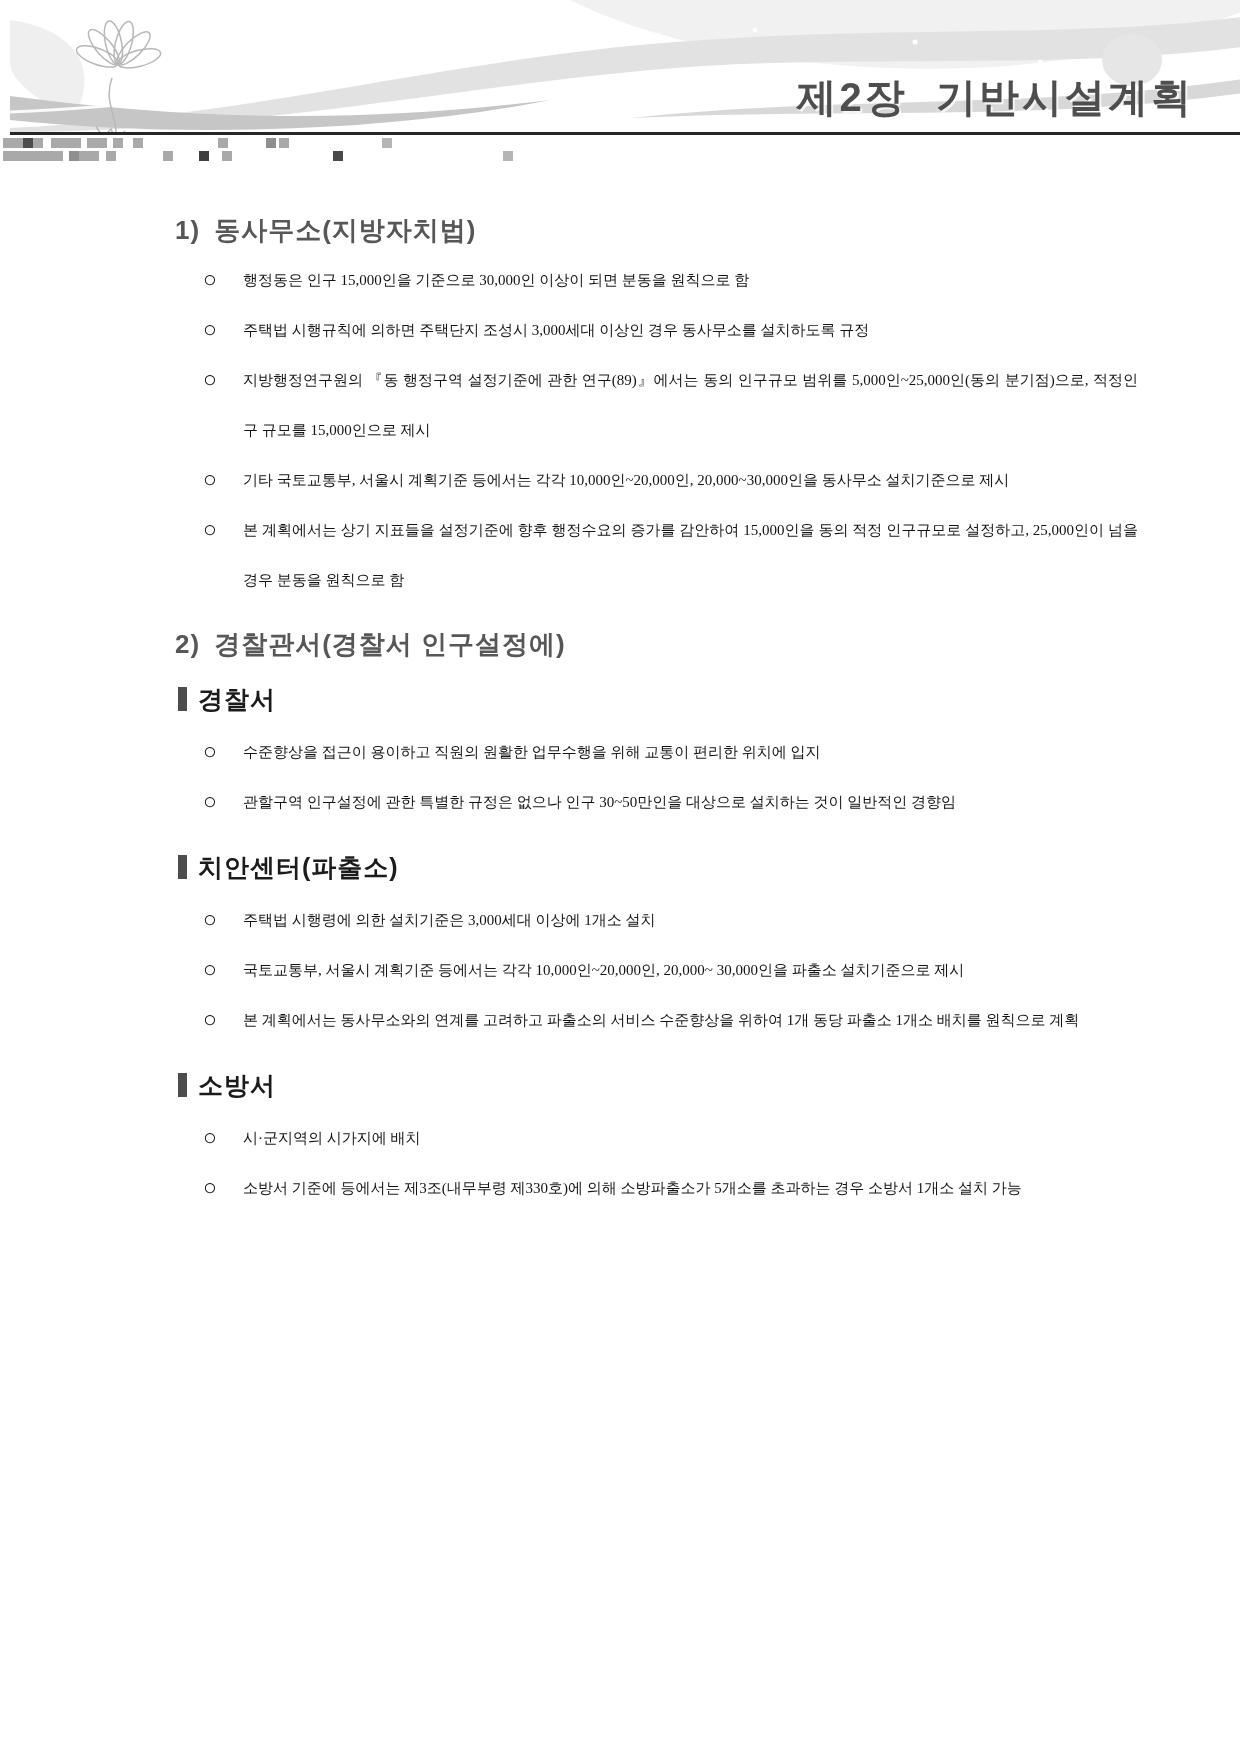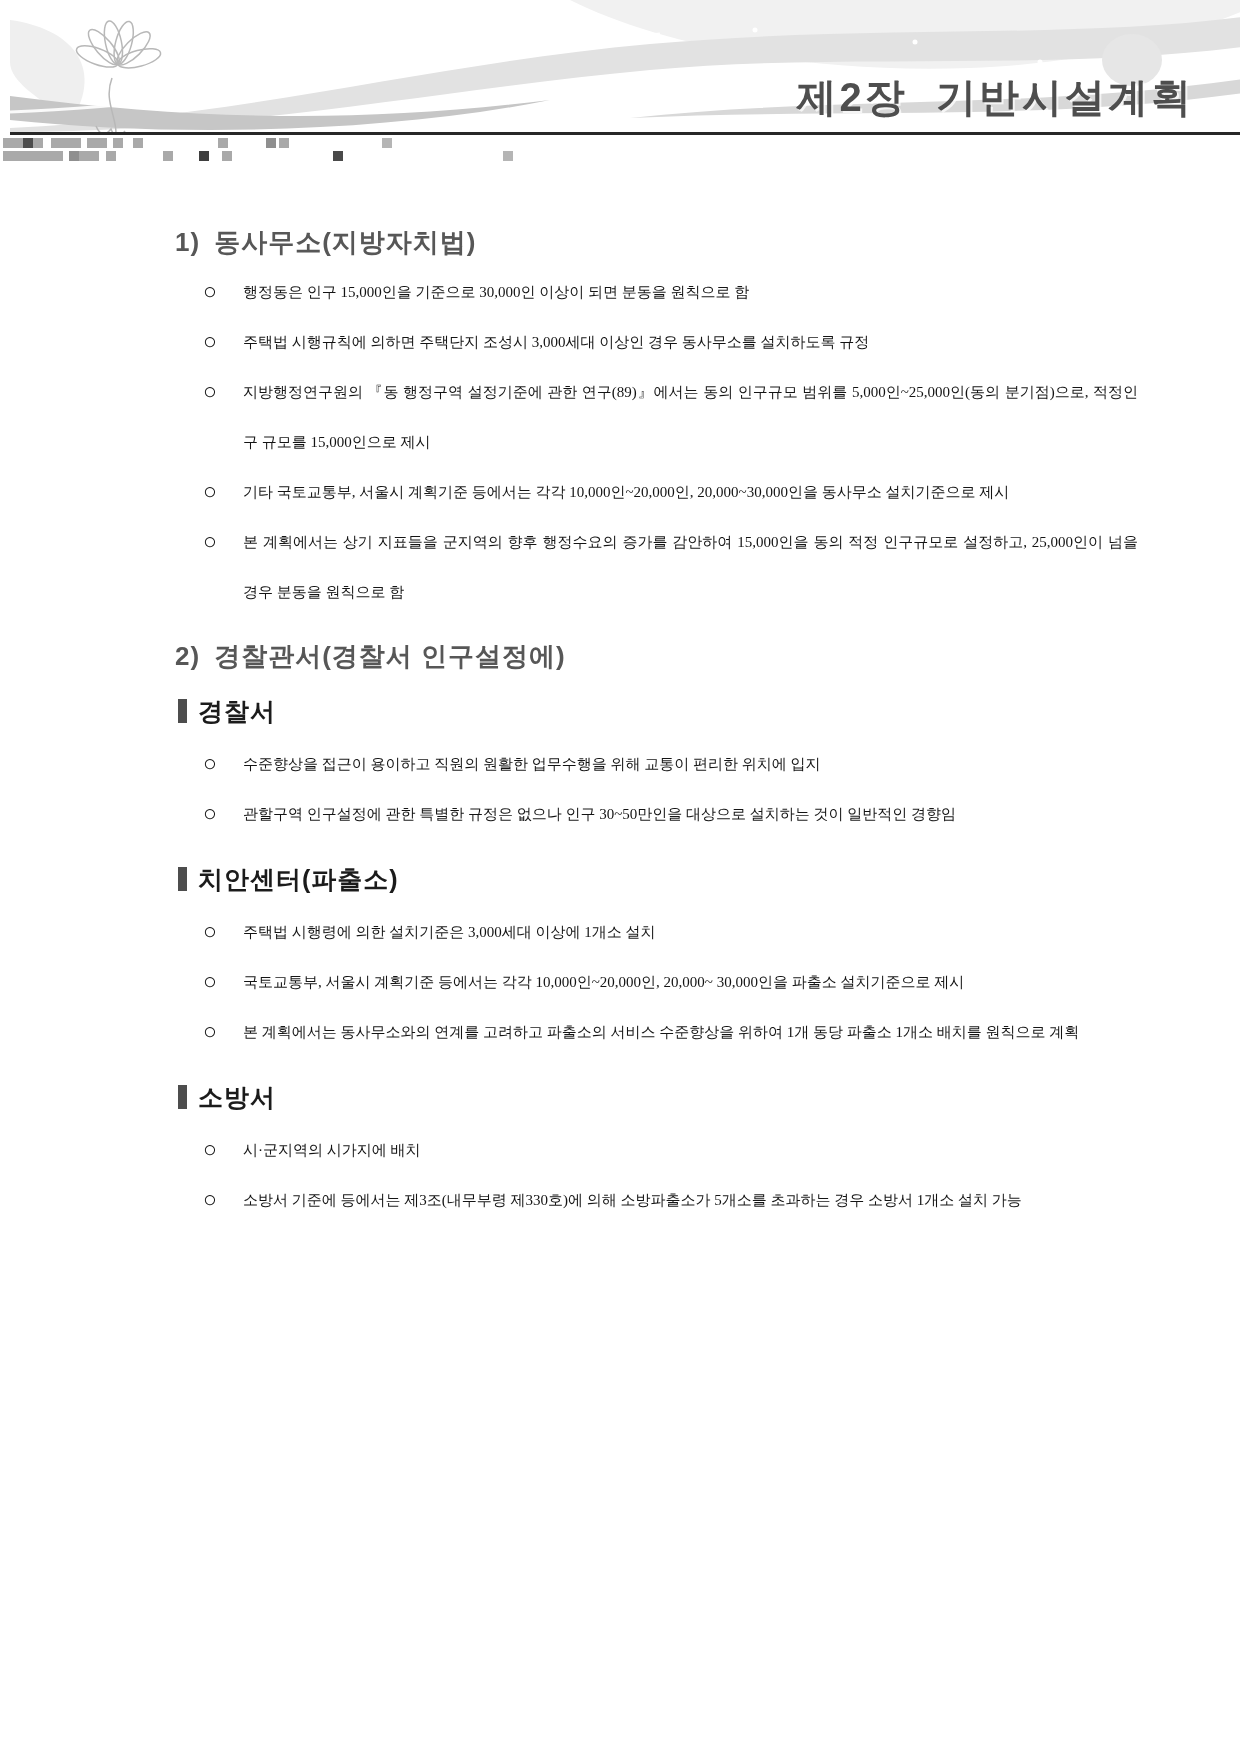--- a/index.html
+++ b/index.html
@@ -18,21 +18,21 @@
   }
   .dots { position:absolute; left:0; top:0; width:1240px; height:1753px; pointer-events:none; }
   .sq { position:absolute; width:10px; height:10px; background:#a9a9a9; }
   
   .content { padding:80px 112px 0 165px; }
   section { margin:0; }
   .sec-h {
     margin:24px 0 10px 0; font-family:"Liberation Sans","DejaVu Sans",sans-serif;
     font-size:26px; line-height:30px; font-weight:bold; color:#575757; letter-spacing:1px;
   }
-  section:first-of-type .sec-h { margin-top:12px; }
+  section:first-of-type .sec-h { margin-top:0; }
   .sec-num { margin-right:14px; }
   .sub-h {
     margin:26px 0 14px 3px; font-family:"Liberation Sans","DejaVu Sans",sans-serif;
     font-size:25px; line-height:28px; font-weight:bold; color:#1b1b1b;
     display:flex; align-items:center; letter-spacing:1px;
   }
   .sub-bar { width:9px; height:24px; background:#4d4d4d; margin-right:11px; flex:0 0 9px; }
   .blist { list-style:none; margin:0; padding:0; }
   .bitem { display:flex; align-items:flex-start; margin-left:28px; }
   .bmark { flex:0 0 40px; width:40px; font-size:23px; line-height:50px; color:#111; }
@@ -134,21 +134,21 @@
         <li class="bitem">
             <span class="bmark">○</span>
             <span class="btext">지방행정연구원의 『동 행정구역 설정기준에 관한 연구(89)』에서는 동의 인구규모 범위를 5,000인~25,000인(동의 분기점)으로, 적정인구 규모를 15,000인으로 제시</span>
           </li>
         <li class="bitem">
             <span class="bmark">○</span>
             <span class="btext">기타 국토교통부, 서울시 계획기준 등에서는 각각 10,000인~20,000인, 20,000~30,000인을 동사무소 설치기준으로 제시</span>
           </li>
         <li class="bitem">
             <span class="bmark">○</span>
-            <span class="btext">본 계획에서는 상기 지표들을 군지역의 향후 행정수요의 증가를 감안하여 15,000인을 동의 적정 인구규모로 설정하고, 25,000인이 넘을 경우 분동을 원칙으로 함</span>
+            <span class="btext">본 계획에서는 상기 지표들을 설정기준에 향후 행정수요의 증가를 감안하여 15,000인을 동의 적정 인구규모로 설정하고, 25,000인이 넘을 경우 분동을 원칙으로 함</span>
           </li>
       </ul>
     </section>
 
     <section>
       <h2 class="sec-h"><span class="sec-num">2)</span><span>경찰관서(경찰서 인구설정에)</span></h2>
 
       <h3 class="sub-h">
           <span class="sub-bar"></span>
           <span>경찰서</span>

